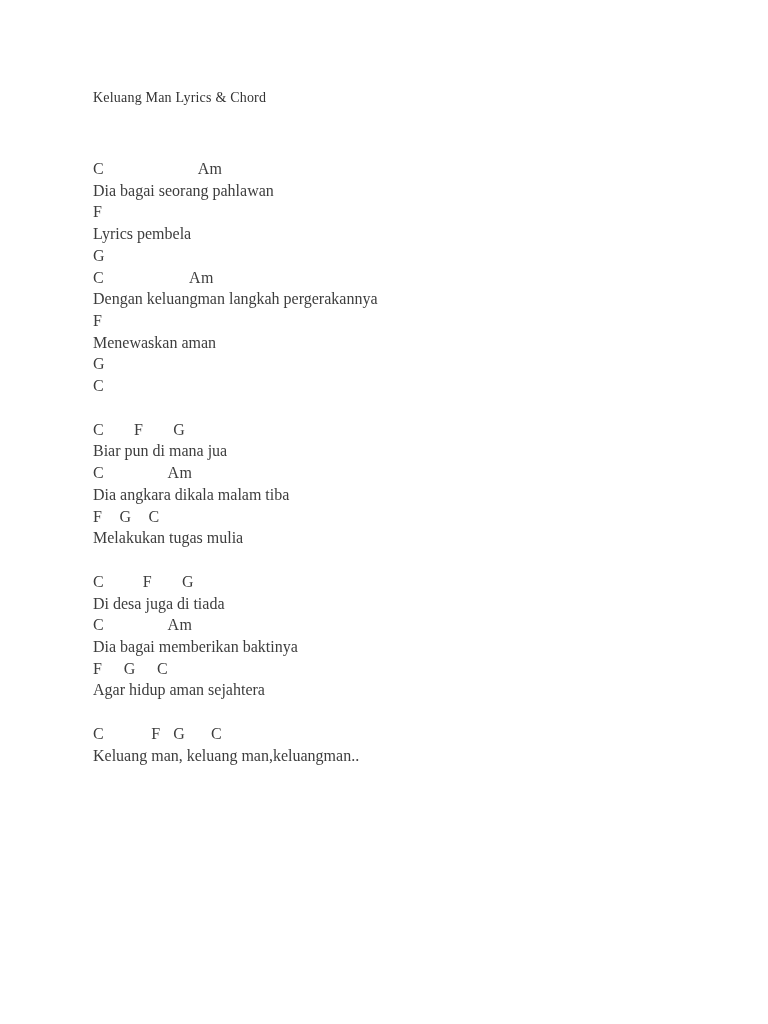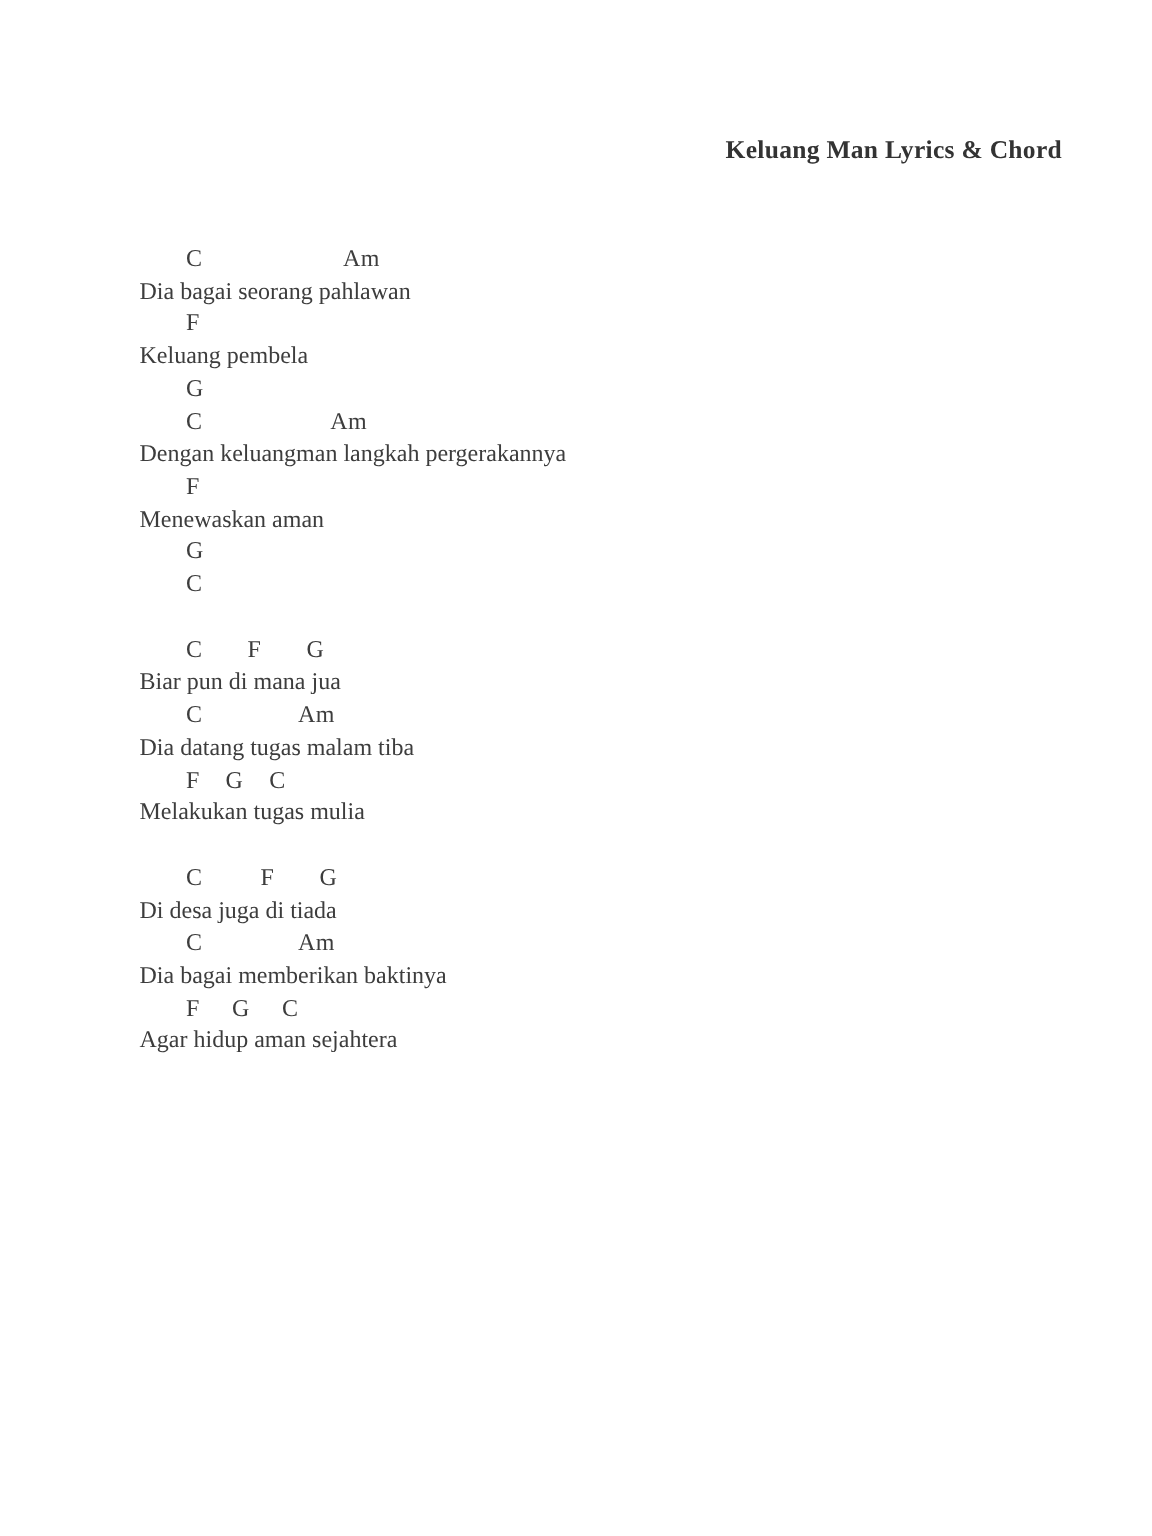--- a/index.html
+++ b/index.html
@@ -11,70 +11,72 @@
     width: 768px;
     height: 1024px;
     box-sizing: border-box;
     background: #ffffff;
     padding: 90px 60px 0 93px;
     overflow: hidden;
     font-family: "Liberation Serif", "DejaVu Serif", serif;
     color: #3d3d3d;
   }
   .title {
-    font-size: 17px;
-    font-weight: bold;
+    font-size: 14px;
+    font-weight: normal;
     letter-spacing: 0.2px;
     margin: 0 0 52px 0;
     color: #333333;
-    text-align: right;
   }
   .section {
     margin-bottom: 22px;
   }
   .line {
     font-size: 16px;
     line-height: 21.7px;
     white-space: pre;
     color: #3d3d3d;
   }
   .line.chord {
     letter-spacing: 0.3px;
-    margin-left: 31px;
   }
 </style>
 </head>
 <body>
 
 <div class="page">
   <h1 class="title">Keluang Man Lyrics &amp; Chord</h1>
   <div>
       <div class="section">
         <div class="line chord">C                      Am</div>
         <div class="line lyric">Dia bagai seorang pahlawan</div>
         <div class="line chord">F</div>
-        <div class="line lyric">Keluang pembela</div>
+        <div class="line lyric">Lyrics pembela</div>
         <div class="line chord">G</div>
         <div class="line chord">C                    Am</div>
         <div class="line lyric">Dengan keluangman langkah pergerakannya</div>
         <div class="line chord">F</div>
         <div class="line lyric">Menewaskan aman</div>
         <div class="line chord">G</div>
         <div class="line chord">C</div>
       </div>
       <div class="section">
         <div class="line chord">C       F       G</div>
         <div class="line lyric">Biar pun di mana jua</div>
         <div class="line chord">C               Am</div>
-        <div class="line lyric">Dia datang tugas malam tiba</div>
+        <div class="line lyric">Dia angkara dikala malam tiba</div>
         <div class="line chord">F    G    C</div>
         <div class="line lyric">Melakukan tugas mulia</div>
       </div>
       <div class="section">
         <div class="line chord">C         F       G</div>
         <div class="line lyric">Di desa juga di tiada</div>
         <div class="line chord">C               Am</div>
         <div class="line lyric">Dia bagai memberikan baktinya</div>
         <div class="line chord">F     G     C</div>
         <div class="line lyric">Agar hidup aman sejahtera</div>
       </div>
+      <div class="section">
+        <div class="line chord">C           F   G      C</div>
+        <div class="line lyric">Keluang man, keluang man,keluangman..</div>
+      </div>
     </div>
 </div>
 
 </body></html>

